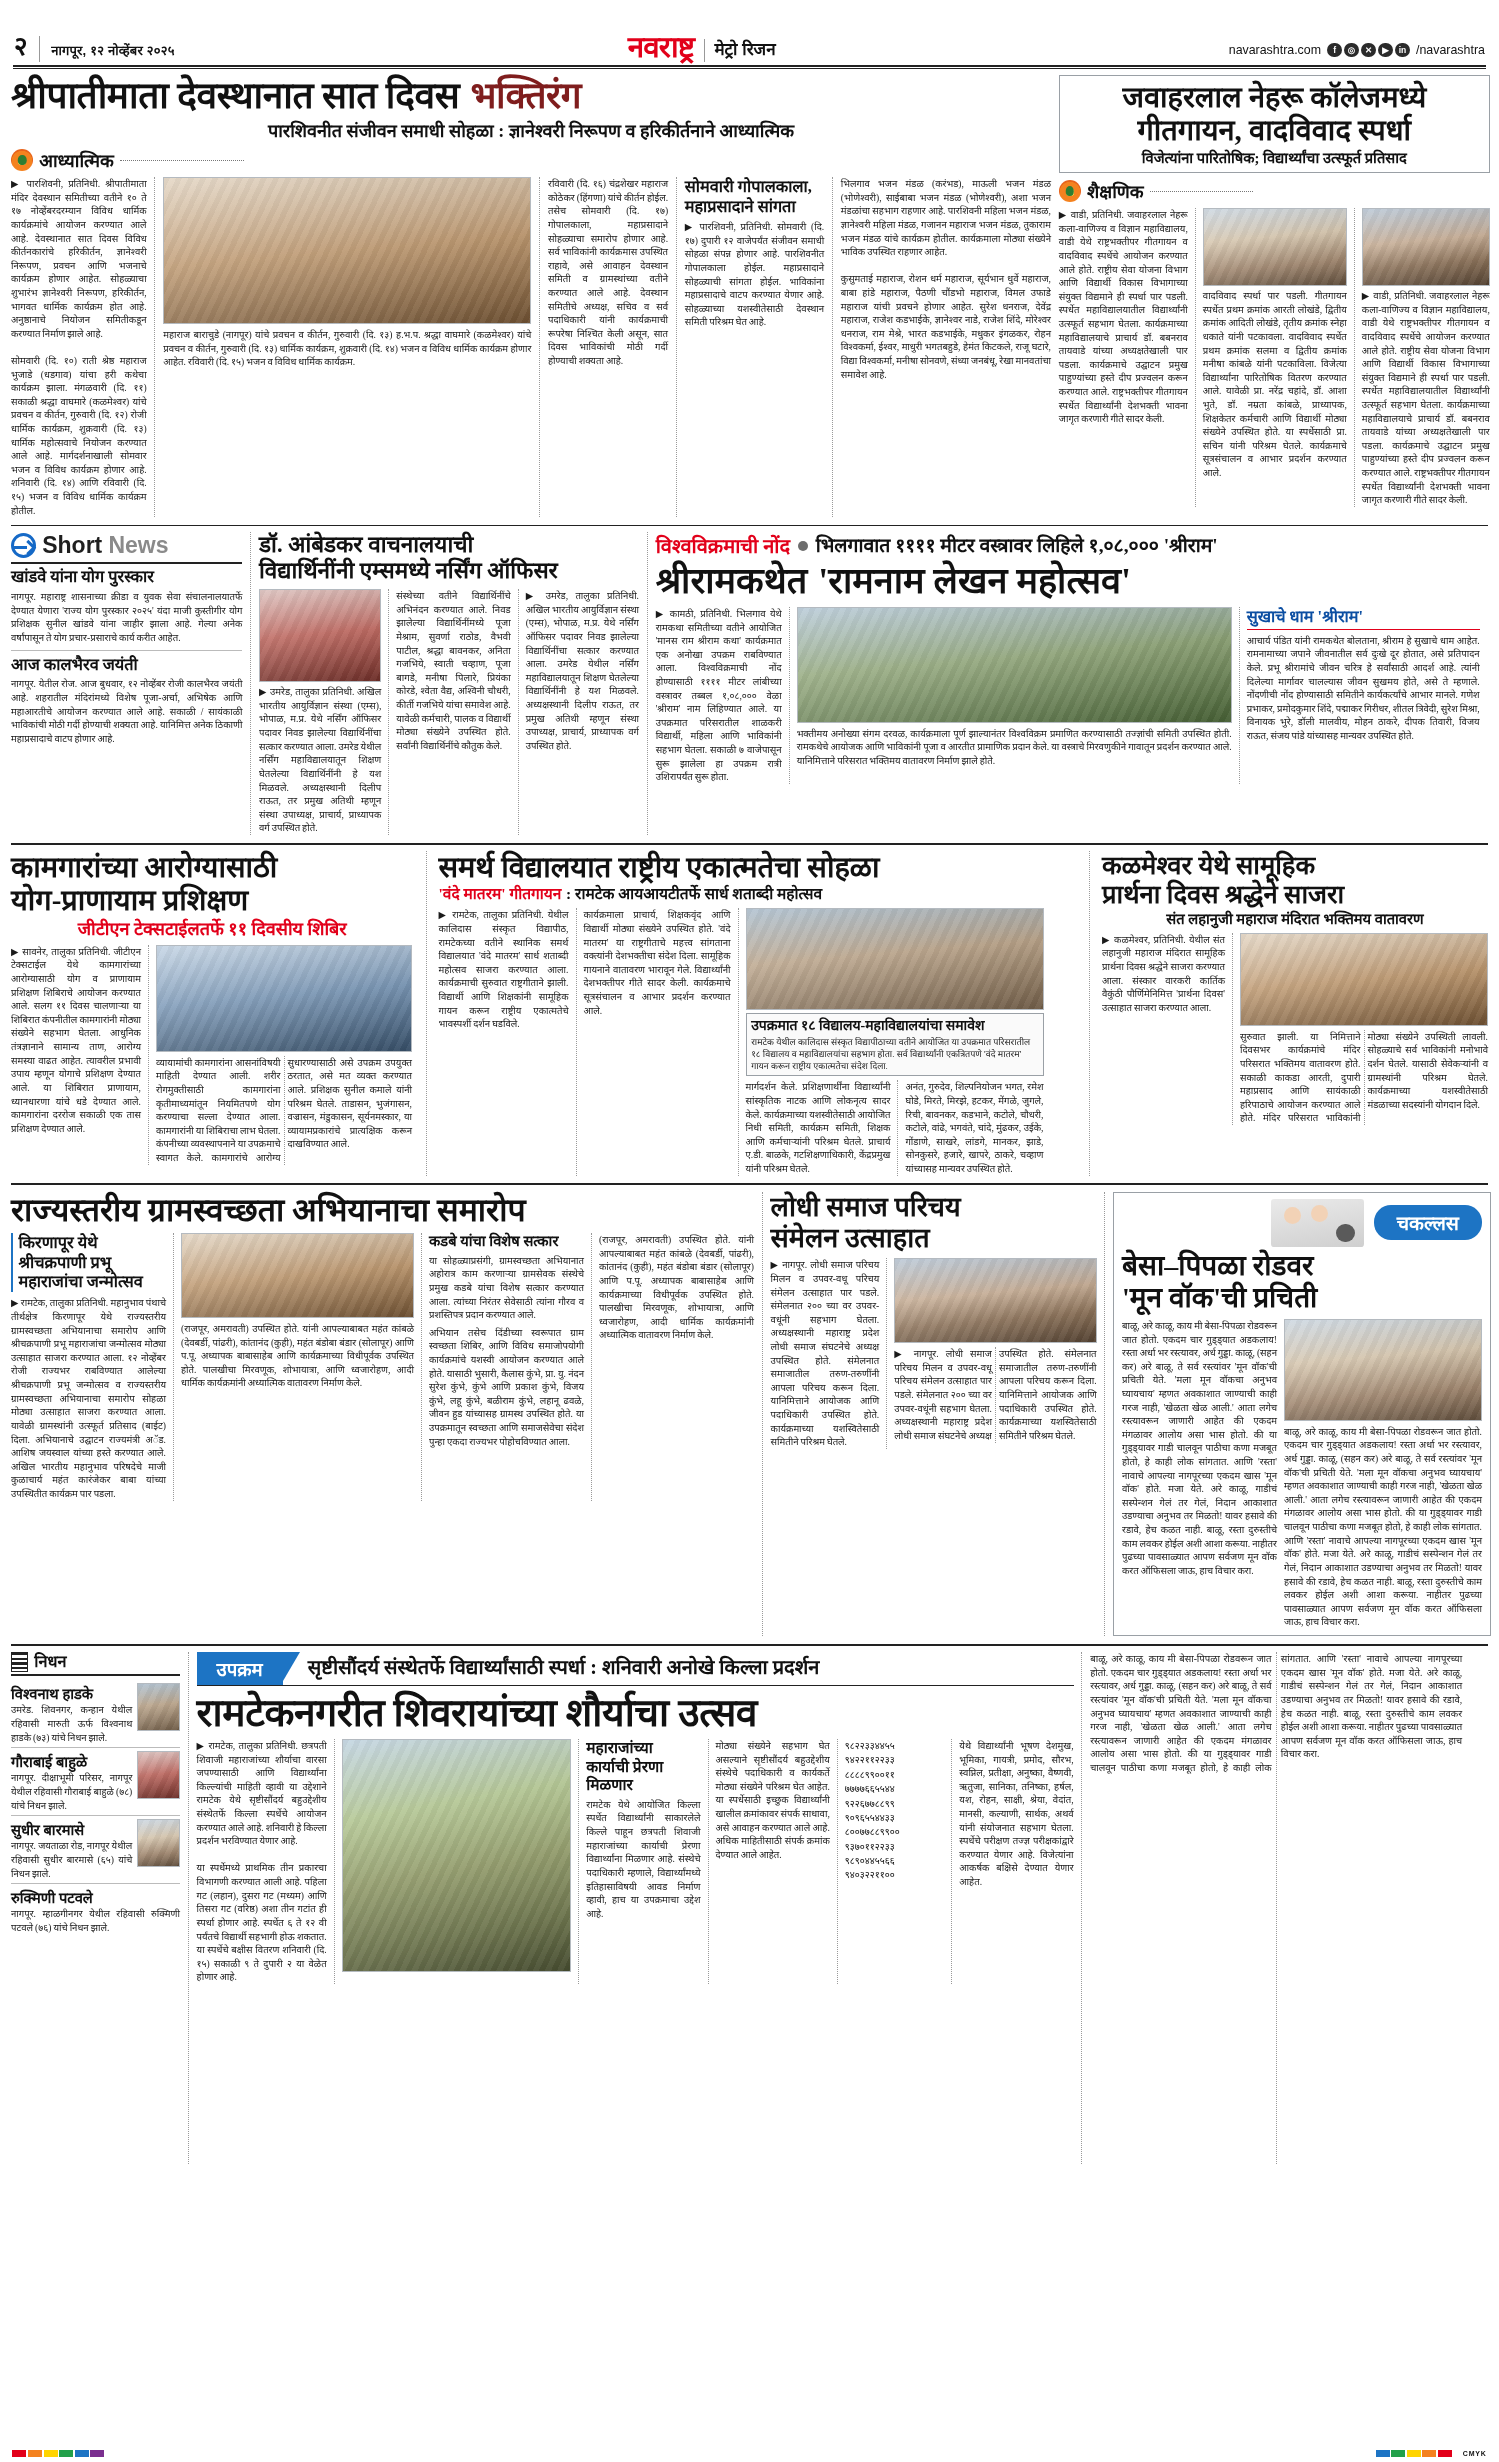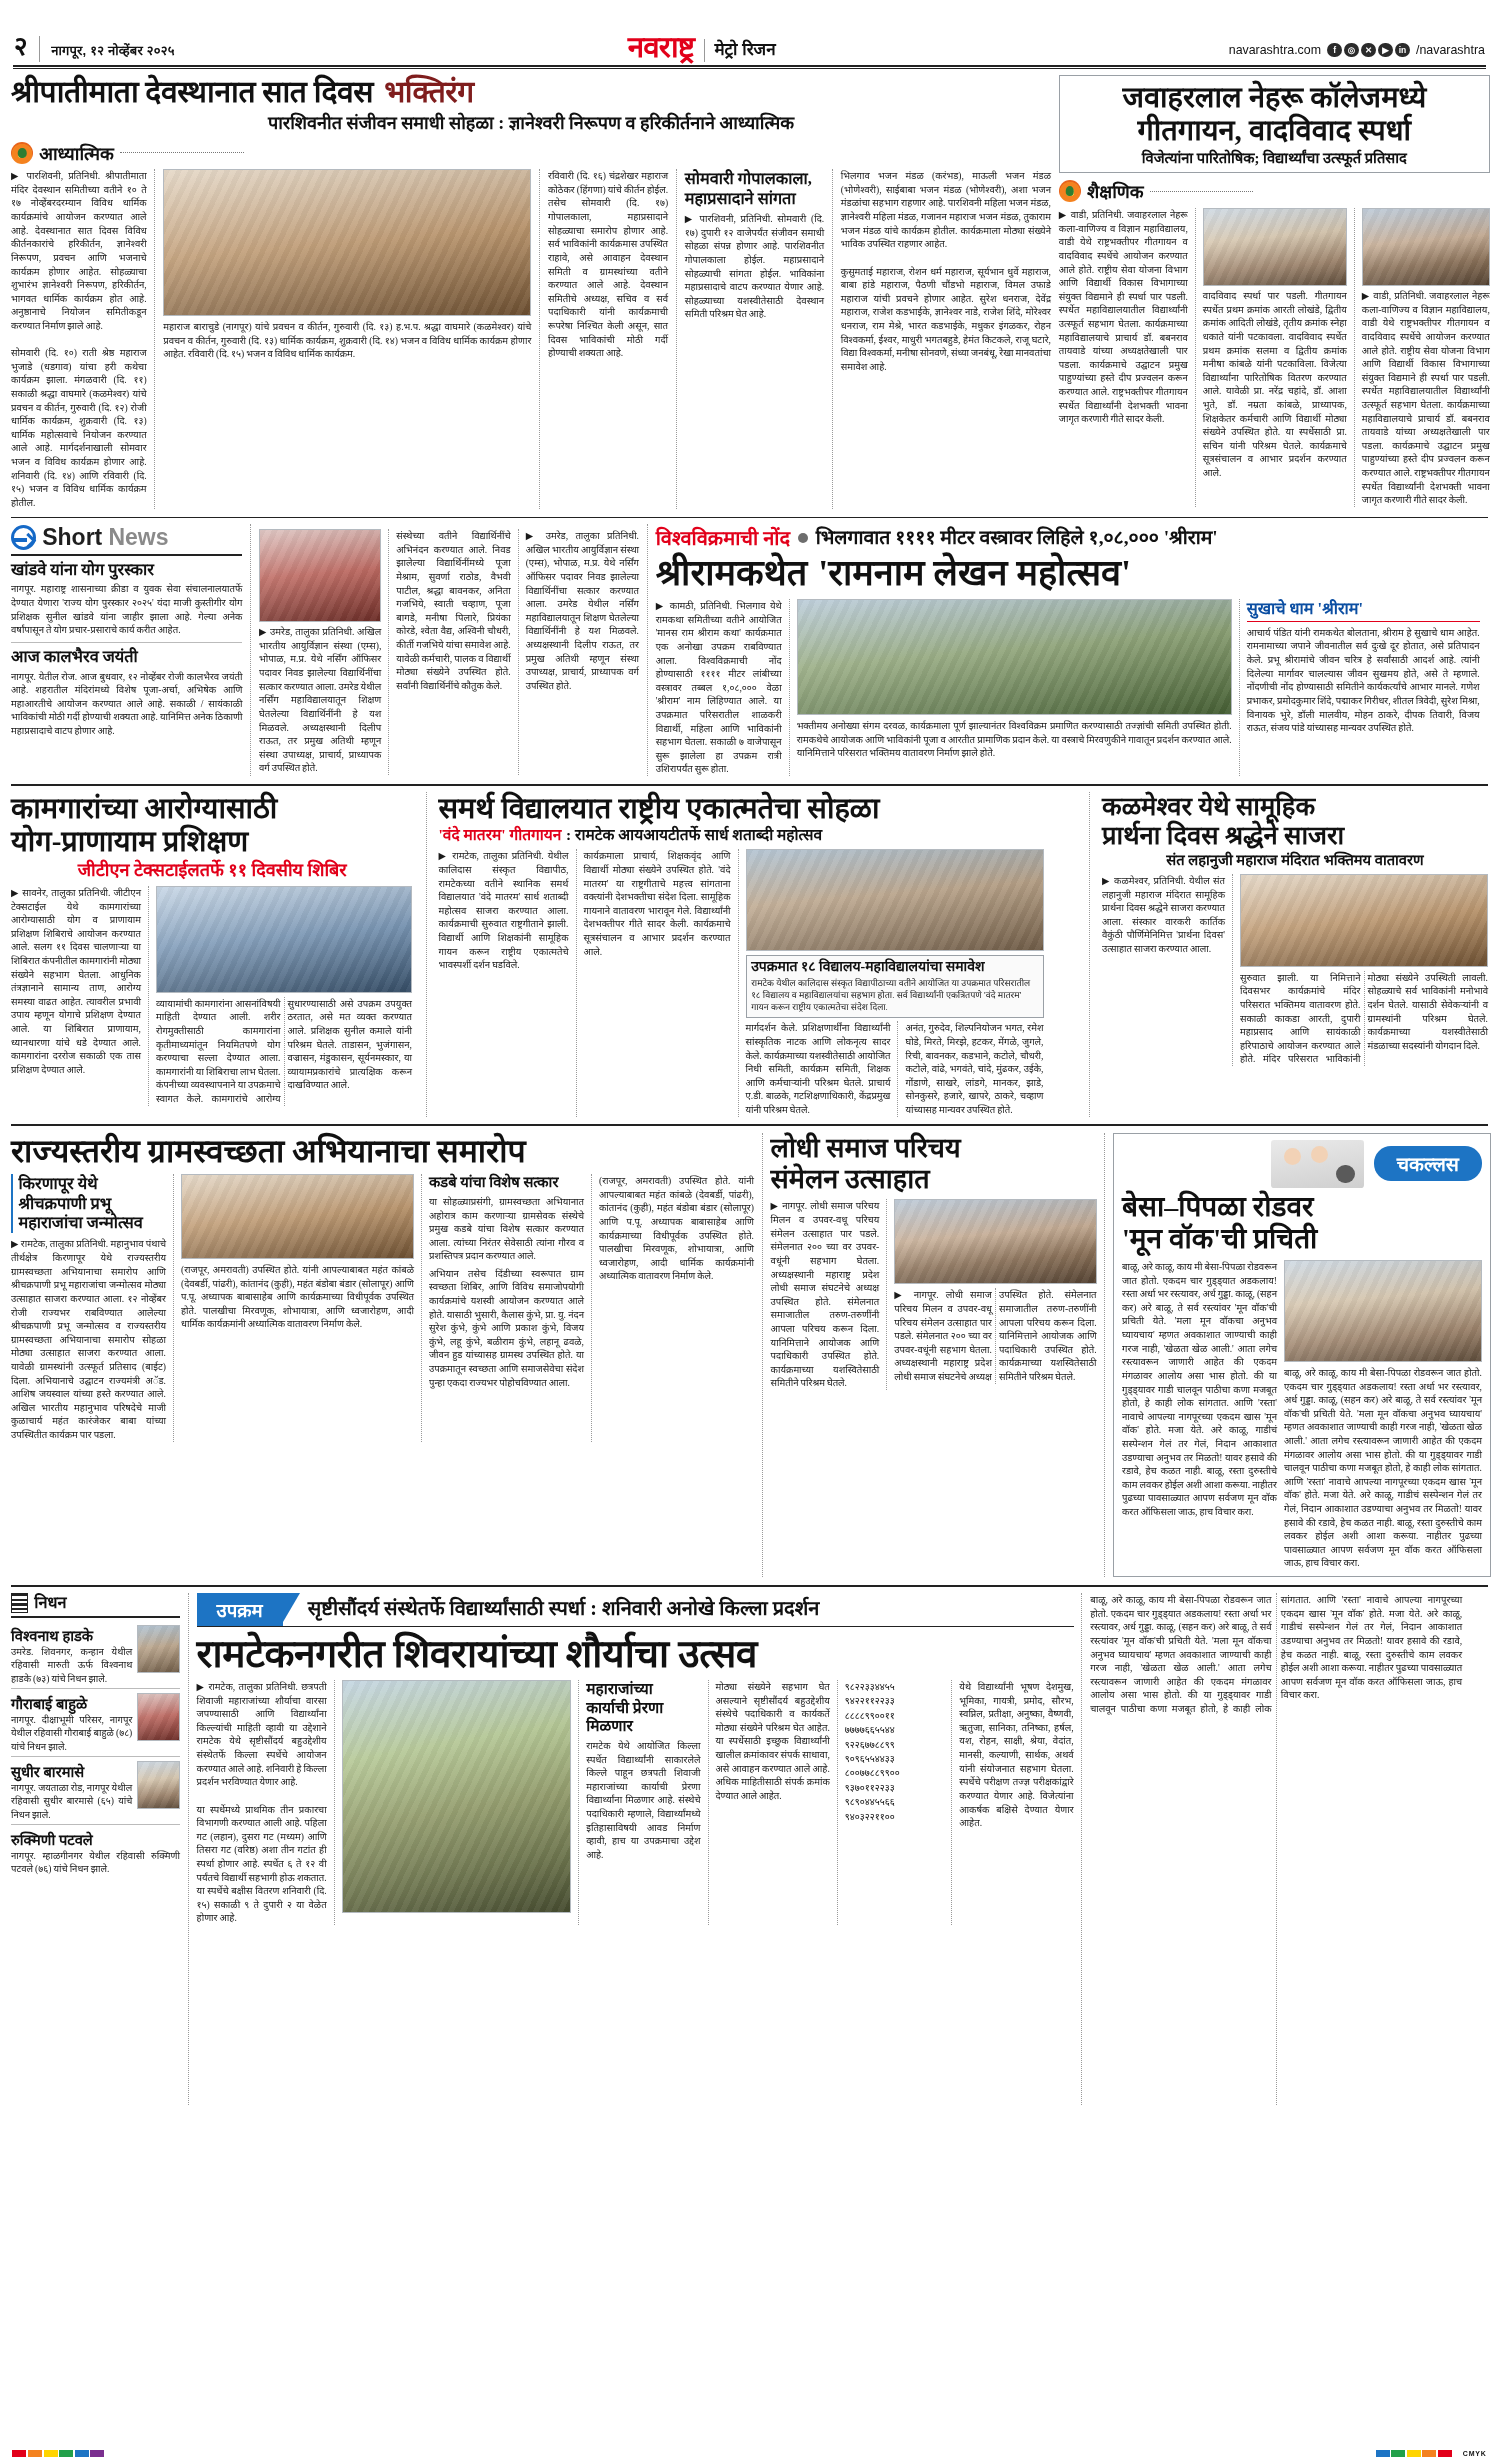--- a/index.html
+++ b/index.html
@@ -24,21 +24,21 @@
   .logo-nav { font-family:"Liberation Serif", serif; color:#e2001a; font-weight:700; font-size:29.5px; line-height:1; letter-spacing:-0.8px; }
   .logo-div { width:1.6px; height:23px; background:#999; }
   .logo-metro { font-size:17px; font-weight:700; padding-bottom:2.3px;}
   .mh-right { display:flex; align-items:center; gap:6.2px; padding-bottom:4.7px;}
   .mh-site { font-size:12.4px; }
   .soc { display:flex; gap:2.3px; }
   .soc i { display:block; width:14.7px; height:14.7px; border-radius:50%; background:#2b2b2b; color:#fff;
            font-style:normal; font-size:8.5px; line-height:14.7px; text-align:center; font-weight:700;}
   .mh-handle { font-size:12.4px; }
   .rule-double { border-top:2.3px solid #222; border-bottom:0.8px solid #222; height:3.9px; margin:3.1px 1.6px 0 1.6px;}
-  .hl-xl { font-family:"Liberation Serif", serif; font-weight:700; font-size:30px; line-height:1.12; letter-spacing:-0.4px;}
+  .hl-xl { font-family:"Liberation Serif", serif; font-weight:700; font-size:37px; line-height:1.12; letter-spacing:-0.4px;}
   .hl-lg { font-family:"Liberation Serif", serif; font-weight:700; font-size:29px; line-height:1.15; }
   .hl-md { font-family:"Liberation Serif", serif; font-weight:700; font-size:22.5px; line-height:1.16; }
   .hl-sm { font-family:"Liberation Serif", serif; font-weight:700; font-size:16.3px; line-height:1.2; }
   .sub-k { font-family:"Liberation Serif", serif; font-weight:700; font-size:18px; line-height:1.25; }
   .body-txt {
     font-family:"Liberation Serif", serif;
     font-size:9.6px; line-height:1.42; text-align:justify; color:#1a1a1a;
     hyphens:auto; word-spacing:-0.4px;
   }
   .vr { border-left:0.8px dotted #999; }
@@ -226,20 +226,22 @@
       <div class="hl-sm">खांडवे यांना योग पुरस्कार</div>
       <div class="body-txt" style="margin-top:3.1px;">नागपूर. महाराष्ट्र शासनाच्या क्रीडा व युवक सेवा संचालनालयातर्फे देण्यात येणारा 'राज्य योग पुरस्कार २०२५' यंदा माजी कुस्तीगीर योग प्रशिक्षक सुनील खांडवे यांना जाहीर झाला आहे. गेल्या अनेक वर्षांपासून ते योग प्रचार-प्रसाराचे कार्य करीत आहेत.</div>
       <div class="hr-grey" style="margin:5.4px 0 3.9px 0;"></div>
       <div class="hl-sm">आज कालभैरव जयंती</div>
       <div class="body-txt" style="margin-top:3.1px;">नागपूर. येतील रोज. आज बुधवार, १२ नोव्हेंबर रोजी कालभैरव जयंती आहे. शहरातील मंदिरांमध्ये विशेष पूजा-अर्चा, अभिषेक आणि महाआरतीचे आयोजन करण्यात आले आहे. सकाळी / सायंकाळी भाविकांची मोठी गर्दी होण्याची शक्यता आहे. यानिमित्त अनेक ठिकाणी महाप्रसादाचे वाटप होणार आहे.</div>
     </div>
 
     <div class="vr"></div>
 
     <div style="width:380px;">
+      <div class="hl-md" style="white-space:pre-line;">डॉ. आंबेडकर वाचनालयाची
+विद्यार्थिनींनी एम्समध्ये नर्सिंग ऑफिसर</div>
       <div style="display:flex; gap:7px; margin-top:4.7px;">
         <div style="width:124px;">
           <div class="photo ph-red" style="width:100%; height:93px;"></div>
           <div class="body-txt" style="margin-top:3.1px;">▶ उमरेड, तालुका प्रतिनिधी. अखिल भारतीय आयुर्विज्ञान संस्था (एम्स), भोपाळ, म.प्र. येथे नर्सिंग ऑफिसर पदावर निवड झालेल्या विद्यार्थिनींचा सत्कार करण्यात आला. उमरेड येथील नर्सिंग महाविद्यालयातून शिक्षण घेतलेल्या विद्यार्थिनींनी हे यश मिळवले. अध्यक्षस्थानी दिलीप राऊत, तर प्रमुख अतिथी म्हणून संस्था उपाध्यक्ष, प्राचार्य, प्राध्यापक वर्ग उपस्थित होते.</div>
         </div>
         <div class="vr"></div>
         <div style="width:116px;">
           <div class="body-txt">संस्थेच्या वतीने विद्यार्थिनींचे अभिनंदन करण्यात आले. निवड झालेल्या विद्यार्थिनींमध्ये पूजा मेश्राम, सुवर्णा राठोड, वैभवी पाटील, श्रद्धा बावनकर, अनिता गजभिये, स्वाती चव्हाण, पूजा बागडे, मनीषा पिलारे, प्रियंका कोरडे, श्वेता वैद्य, अश्विनी चौधरी, कीर्ती गजभिये यांचा समावेश आहे. यावेळी कर्मचारी, पालक व विद्यार्थी मोठ्या संख्येने उपस्थित होते. सर्वांनी विद्यार्थिनींचे कौतुक केले.</div>
         </div>
         <div class="vr"></div>

